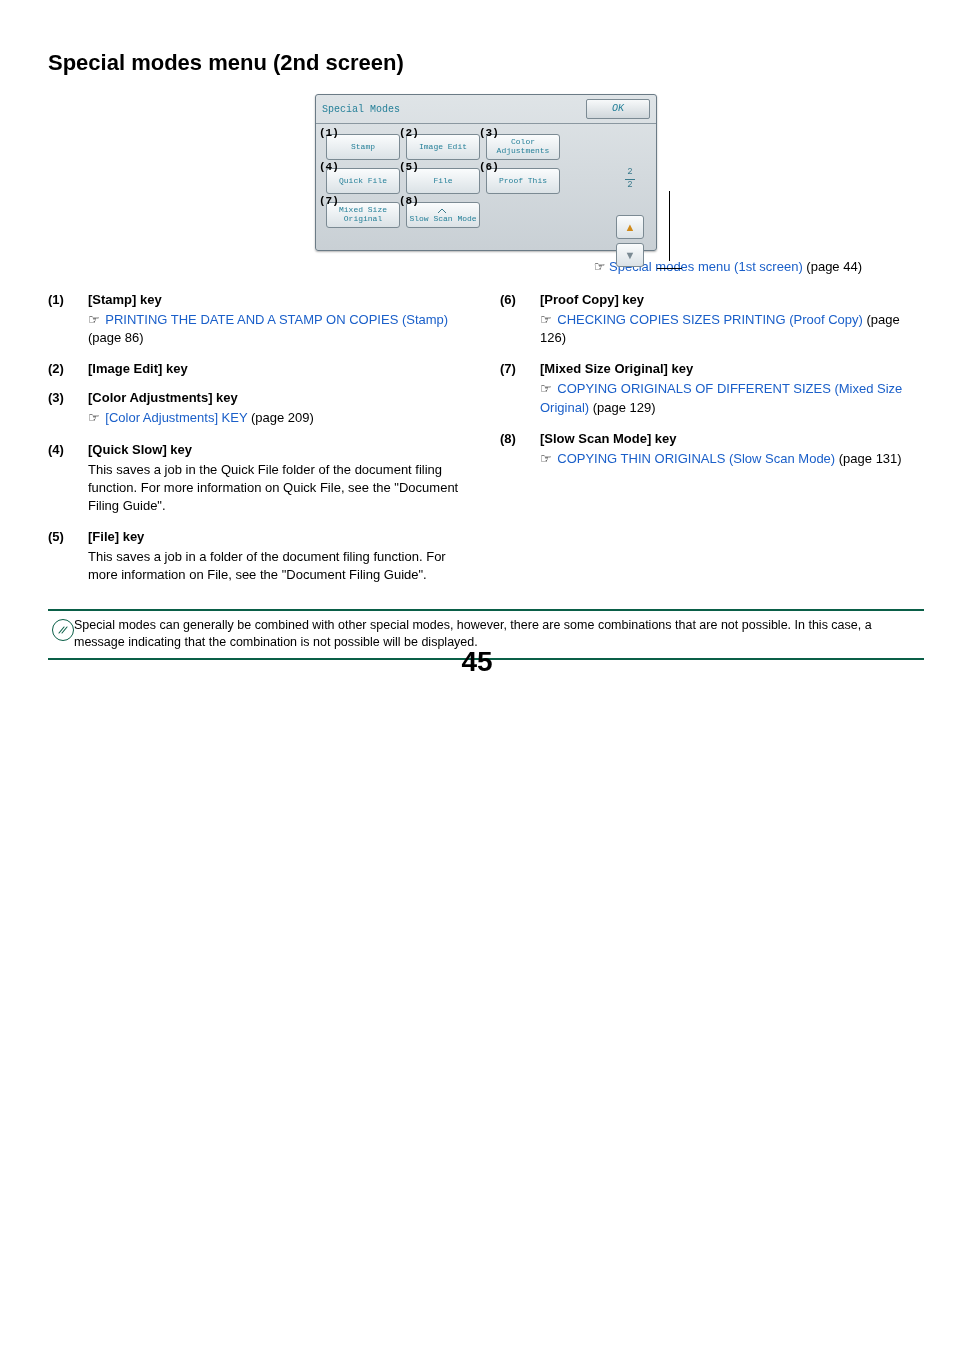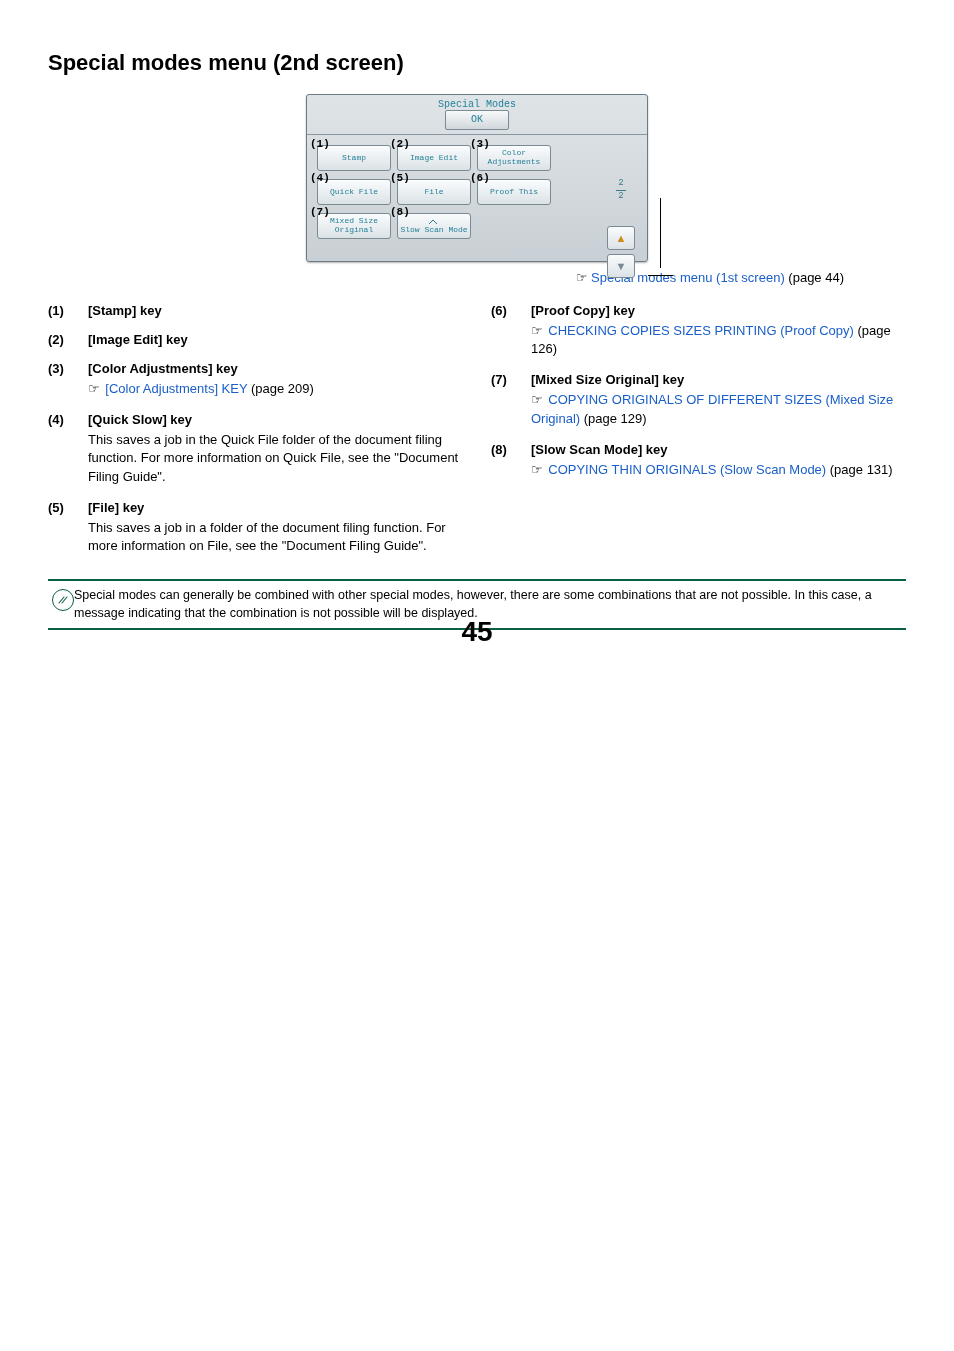--- a/index.html
+++ b/index.html
@@ -6,21 +6,21 @@
     margin: 0;
     padding: 0;
     font-family: Arial, Helvetica, sans-serif;
     font-size: 13px;
     color: #000;
     background: #fff;
   }
   .page {
     width: 954px;
     margin: 0 auto;
-    padding: 50px 48px 40px 48px;
+    padding: 50px 30px 40px 48px;
     box-sizing: border-box;
     position: relative;
   }
   h2.section-title {
     font-size: 22px;
     font-weight: bold;
     margin: 0 0 18px 0;
   }
   
   .panel-wrap {
@@ -37,38 +37,38 @@
     box-shadow: 0 1px 2px rgba(0,0,0,0.3);
     text-align: left;
     position: relative;
   }
   .panel-header {
     display: flex;
     align-items: center;
     justify-content: space-between;
     padding: 4px 6px;
     border-bottom: 1px solid #8a97a0;
-    flex-direction: column;
   }
   .panel-title {
     font-family: "Courier New", monospace;
     font-size: 10px;
     color: #268099;
   }
   .ok-btn {
     width: 62px;
     height: 18px;
     font-family: "Courier New", monospace;
     font-size: 10px;
     color: #268099;
     text-align: center;
     line-height: 18px;
     background: linear-gradient(#f7f9fa,#d0d7db);
     border: 1px solid #7b8a93;
     border-radius: 2px;
+    font-style: italic;
   }
   .panel-body {
     padding: 10px 8px 14px 10px;
     position: relative;
   }
   .row {
     display: flex;
     gap: 6px;
     margin-bottom: 8px;
     align-items: center;
@@ -304,20 +304,24 @@
   </div>
 
   <div class="cols">
     <div class="col">
 
       <div class="item">
         <div class="item-head">
           <span class="item-num">(1)</span>
           <span>[Stamp] key</span>
         </div>
+        <div class="item-body">
+          <span class="pointer">☞</span>
+          <a class="doclink" href="#">PRINTING THE DATE AND A STAMP ON COPIES (Stamp)</a><span> (page 86)</span>
+        </div>
       </div>
 
       <div class="item">
         <div class="item-head">
           <span class="item-num">(2)</span>
           <span>[Image Edit] key</span>
         </div>
       </div>
 
       <div class="item">

